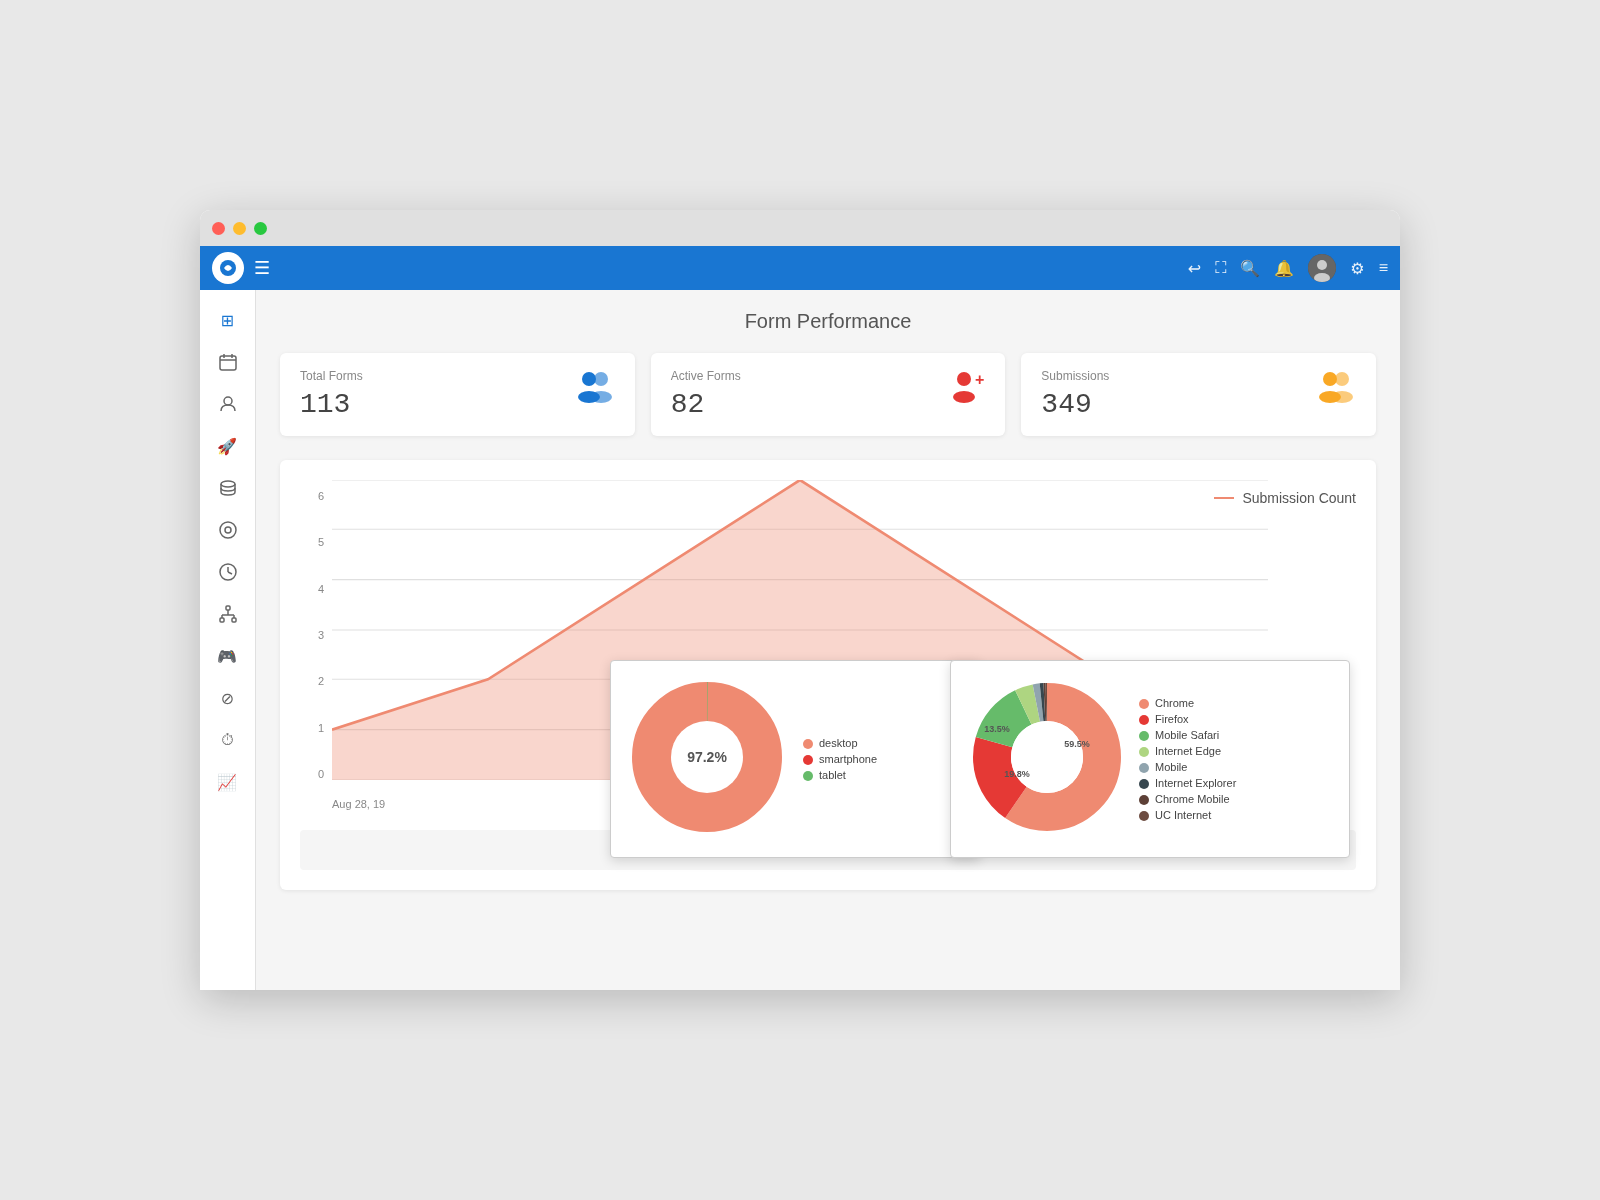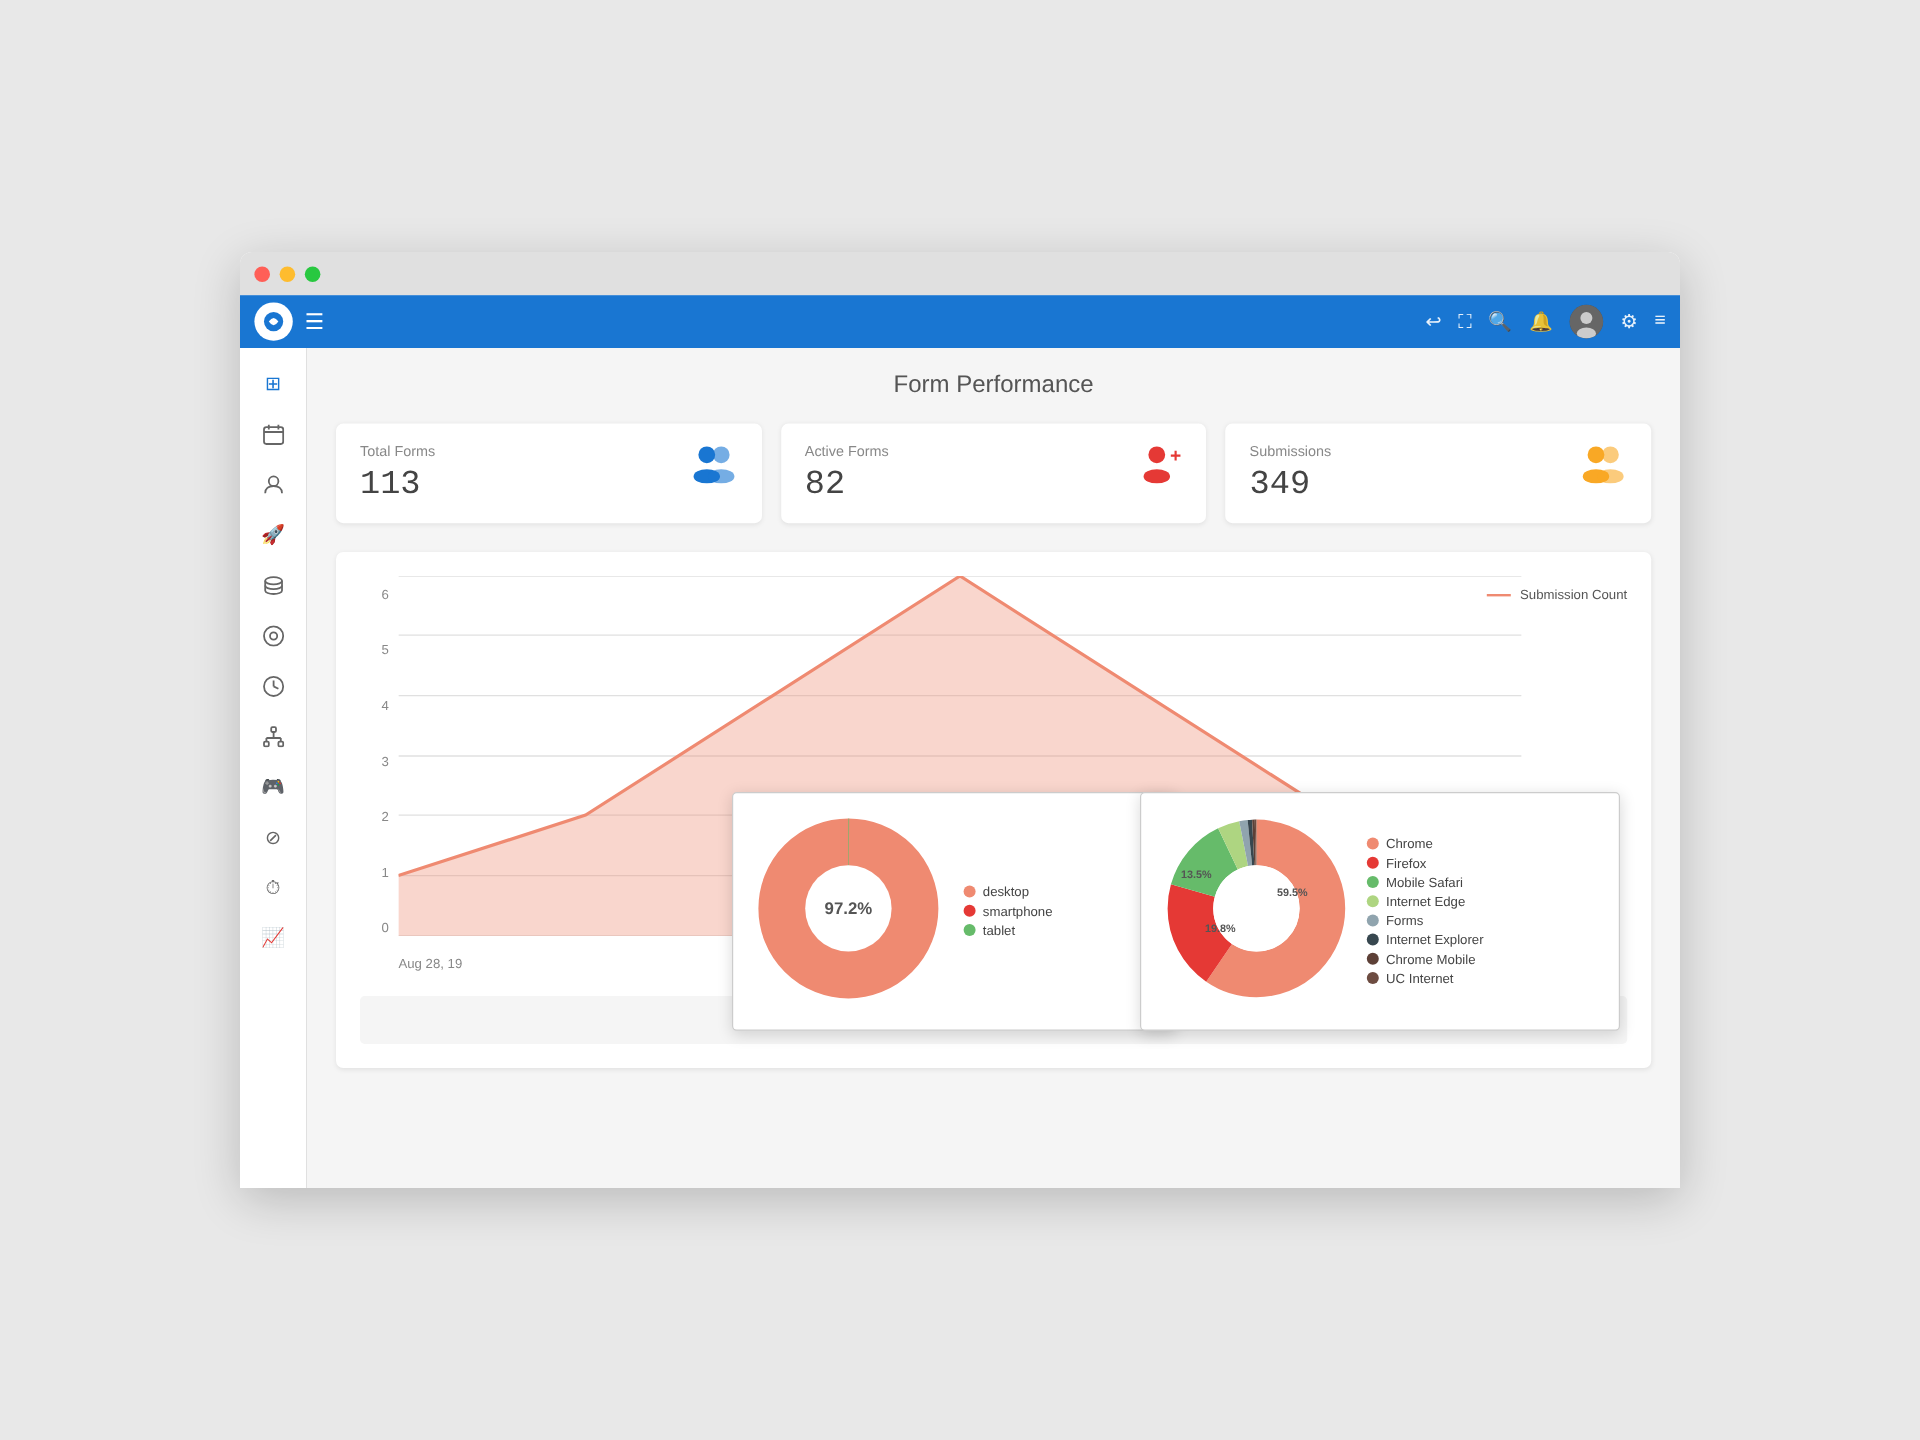--- a/index.html
+++ b/index.html
@@ -154,21 +154,21 @@
     }
     .chart-title {
       font-size: 15px;
       font-weight: 600;
       color: #333;
       margin-bottom: 16px;
     }
     .legend-items { display: flex; flex-direction: column; gap: 4px; }
     .legend-item {
       display: flex;
-      align-items: flex-start;
+      align-items: flex-end;
       gap: 6px;
       font-size: 11px;
       color: #444;
     }
     .legend-dot {
       width: 10px;
       height: 10px;
       border-radius: 50%;
     }
   </style>
@@ -335,21 +335,21 @@
             <line x1="0" y1="140" x2="900" y2="140" stroke="#e0e0e0" stroke-width="1"></line>
             <line x1="0" y1="186" x2="900" y2="186" stroke="#e0e0e0" stroke-width="1"></line>
             <line x1="0" y1="233" x2="900" y2="233" stroke="#e0e0e0" stroke-width="1"></line>
             <line x1="0" y1="280" x2="900" y2="280" stroke="#e0e0e0" stroke-width="1"></line>
 
             <polygon points="0,233 150,186 300,93 450,0 600,93 750,186 900,233 900,280 0,280" fill="rgba(239,138,113,0.35)"></polygon>
 
             <polyline points="0,233 150,186 300,93 450,0 600,93 750,186 900,233" fill="none" stroke="#ef8a71" stroke-width="2.5"></polyline>
           </svg>
 
-          <div style="position:absolute;top:10px;right:0;display:flex;align-items:center;gap:8px;font-size:11px;color:#555;">
+          <div style="position:absolute;top:10px;right:0;display:flex;align-items:center;gap:8px;font-size:14px;color:#555;">
             <div style="width:20px;height:2px;background:#ef8a71;"></div>
             <span>Submission Count</span>
           </div>
 
           <div style="position:absolute;bottom:10px;left:32px;right:80px;display:flex;justify-content:space-between;font-size:11px;color:#888;">
             <span>Aug 28, 19</span>
             <span></span>
             <span></span>
             <span></span>
             <span>19</span>
@@ -425,21 +425,21 @@
               <div class="legend-item">
                 <div class="legend-dot" style="background:#66bb6a;"></div>
                 <span>Mobile Safari</span>
               </div>
               <div class="legend-item">
                 <div class="legend-dot" style="background:#aed581;"></div>
                 <span>Internet Edge</span>
               </div>
               <div class="legend-item">
                 <div class="legend-dot" style="background:#90a4ae;"></div>
-                <span>Forms</span>
+                <span>Mobile</span>
               </div>
               <div class="legend-item">
                 <div class="legend-dot" style="background:#37474f;"></div>
                 <span>Internet Explorer</span>
               </div>
               <div class="legend-item">
                 <div class="legend-dot" style="background:#5d4037;"></div>
                 <span>Chrome Mobile</span>
               </div>
               <div class="legend-item">

